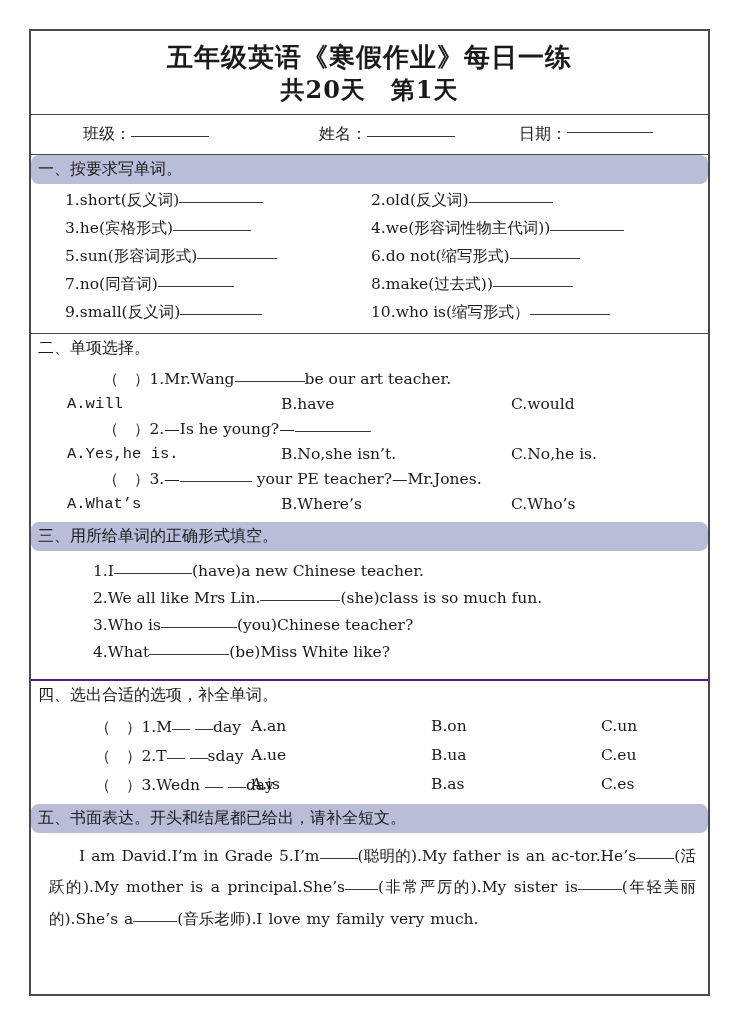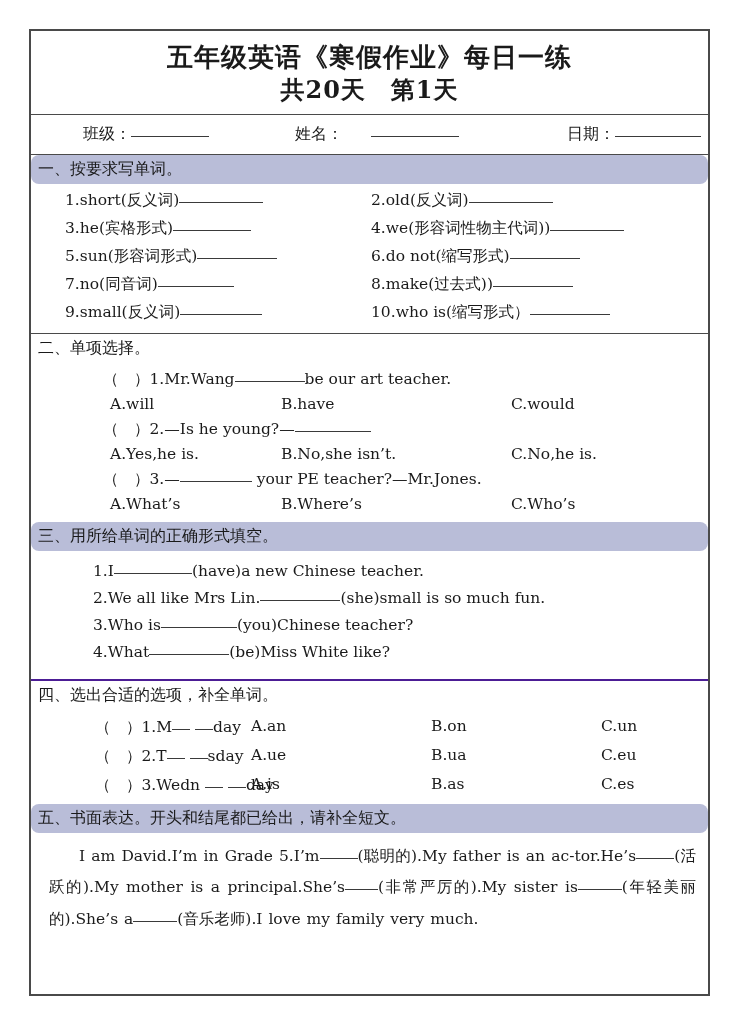--- a/index.html
+++ b/index.html
@@ -59,22 +59,22 @@
   .info-item .lbl { font-size: 16px; }
   .blank-line {
     display: inline-block;
     border-bottom: 1.2px solid #3a3a3a;
     height: 1px;
     vertical-align: baseline;
     position: relative;
     top: -2px;
   }
   .i1 { margin-left: 52px; }
-  .i2 { margin-left: 86px; gap: 28px; }
-  .i3 { margin-left: 108px; }
+  .i2 { margin-left: 110px; }
+  .i3 { margin-left: 64px; align-items: center; }
 
   
   .sec-head {
     font-family: "DejaVu Serif", "Liberation Serif", serif;
     font-size: 16px;
     padding: 4px 6px 5px 7px;
     line-height: 1.25;
     white-space: nowrap;
     border-radius: 8px;
   }
@@ -95,21 +95,21 @@
 
   
   .s1row { display: flex; padding: 3.5px 0; }
   .s1a { width: 330px; padding-left: 34px; }
   .s1b { width: 340px; padding-left: 10px; }
 
   
   .q-line { padding: 3px 0 3px 72px; }
   .opt-line { display: flex; padding: 2px 0 3px 0; }
   .opt { white-space: nowrap; }
-  .optA { width: 250px; padding-left: 79px; }
+  .optA { width: 250px; padding-left: 36px; font-family: Liberation Mono, monospace; }
   .optB { width: 230px; }
   .optC { width: 140px; }
   .paren { letter-spacing: 0px; }
 
   
   .s3line { padding: 4.5px 0 4.5px 62px; }
 
   
   .s4row { display: flex; padding: 4px 0 4px 0; }
   .s4q { width: 220px; padding-left: 64px; }
@@ -226,21 +226,21 @@
   </div>
 
   <div>
     <div class="sec-head shaded">三、用所给单词的正确形式填空。</div>
     <div class="sec-body" style="padding-top:7px;padding-bottom:13px">
 
       <div class="s3line eng">
         <span>1.I</span><span class="u-q" style="width:78px"></span><span>(have)a new Chinese teacher.</span>
       </div>
       <div class="s3line eng">
-        <span>2.We all like Mrs Lin.</span><span class="u-q" style="width:80px"></span><span>(she)small is so much fun.</span>
+        <span>2.We all like Mrs Lin.</span><span class="u-q" style="width:80px"></span><span>(she)class is so much fun.</span>
       </div>
       <div class="s3line eng">
         <span>3.Who is</span><span class="u-q" style="width:76px"></span><span>(you)Chinese teacher?</span>
       </div>
       <div class="s3line eng">
         <span>4.What</span><span class="u-q" style="width:80px"></span><span>(be)Miss White like?</span>
       </div>
 
     </div>
   </div>

